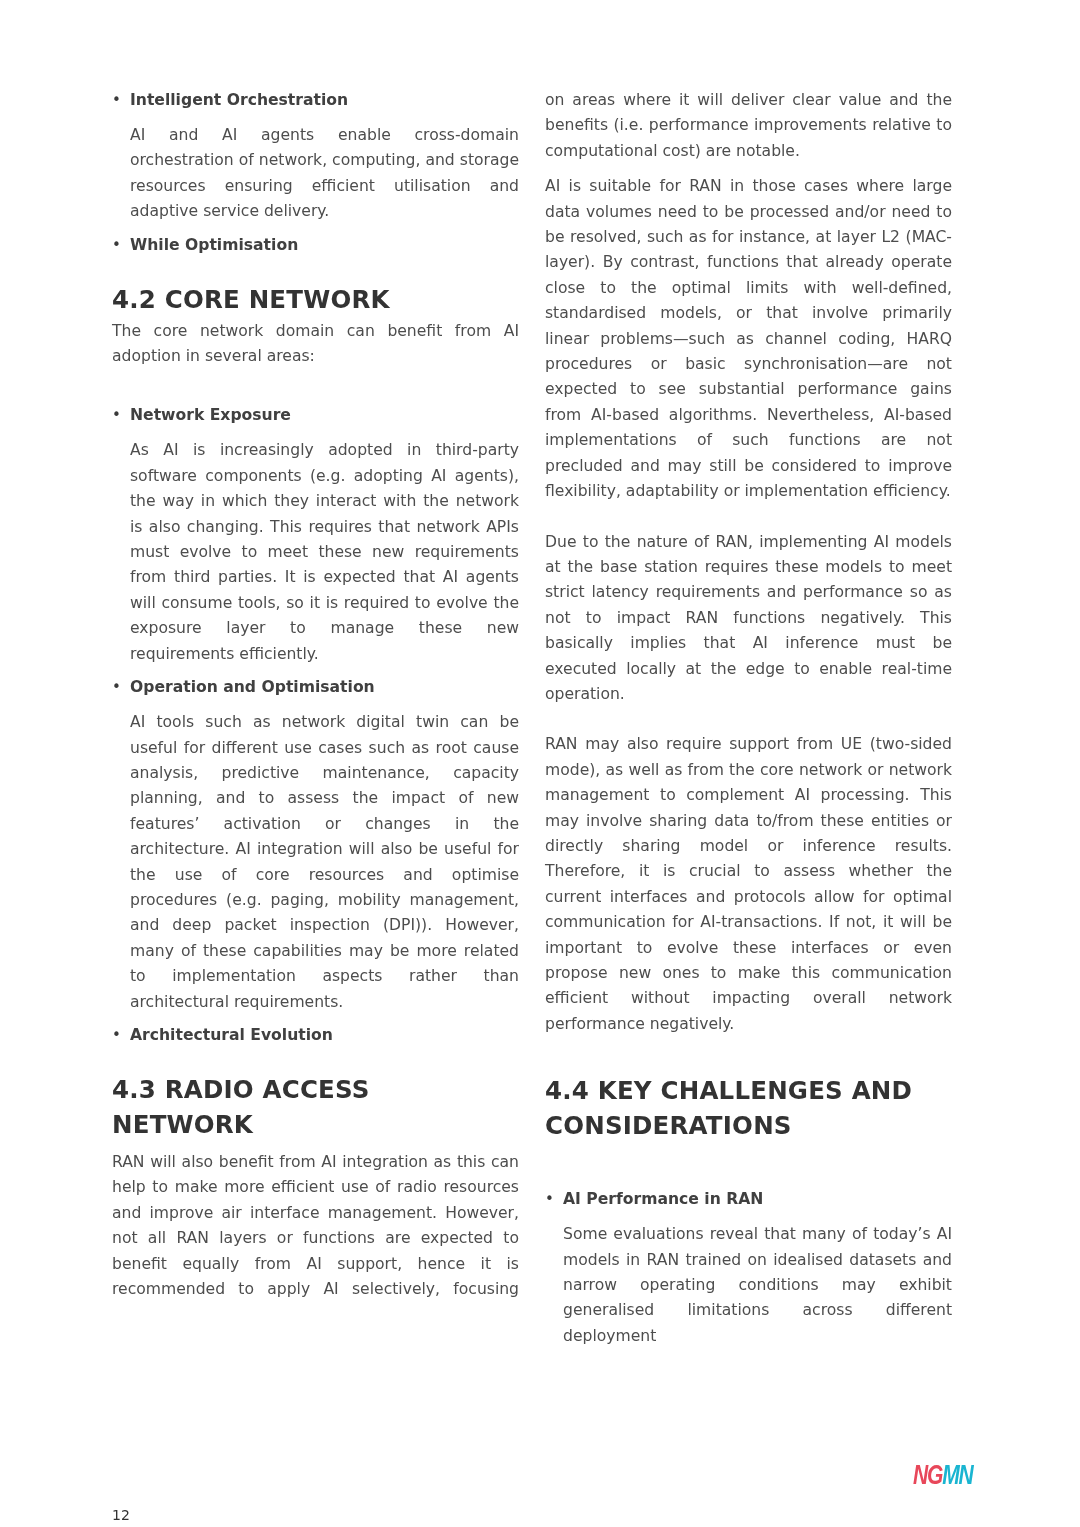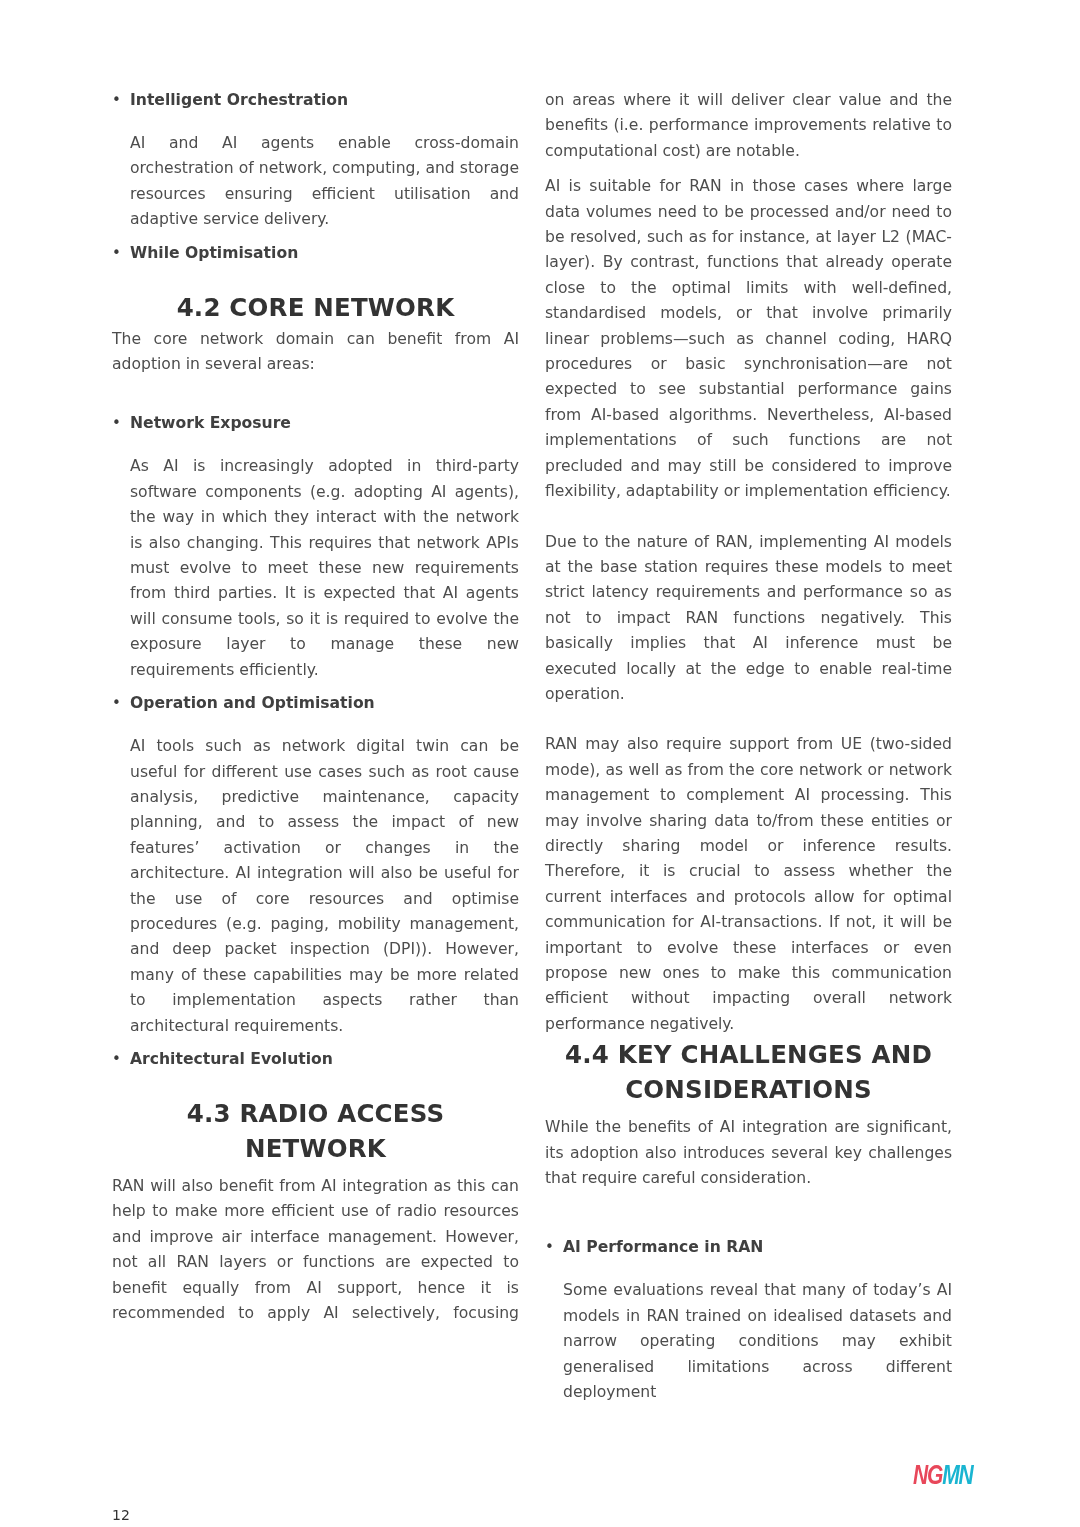--- a/index.html
+++ b/index.html
@@ -5,22 +5,22 @@
   html, body { margin: 0; padding: 0; background: #ffffff; }
   body { width: 1080px; height: 1527px; position: relative; overflow: hidden;
          font-family: "DejaVu Sans", "Liberation Sans", sans-serif; color: #4a4a4a; }
   .col { position: absolute; top: 88px; width: 407px; }
   .col.left { left: 112px; }
   .col.right { left: 545px; }
   p { margin: 0; font-size: 15.6px; line-height: 25.4px; text-align: justify; color: #4d4d4d; }
   .bullet { position: relative; padding-left: 18px; margin: 0; }
   .bullet-title { font-weight: bold; font-size: 15.6px; line-height: 25px; color: #404040; }
   .bullet-dot { position: absolute; left: 0; top: 0; font-size: 15px; line-height: 25px; color: #3a3a3a; }
-  .bullet-body { padding-left: 18px; margin-top: 18px; }
-  h2 { margin: 0; font-size: 24.5px; line-height: 35px; font-weight: bold; color: #333333; letter-spacing: 0.2px; text-align: center; }
+  .bullet-body { padding-left: 18px; margin-top: 10px; }
+  h2 { margin: 0; font-size: 24.5px; line-height: 35px; font-weight: bold; color: #333333; letter-spacing: 0.2px; }
   .page-number { position: absolute; left: 112px; top: 1459px; font-size: 14px; color: #333; margin-top: 48px; }
   .logo { position: absolute; left: 913px; top: 1460px; font-family: "Liberation Sans", sans-serif;
           font-weight: bold; font-style: italic; font-size: 27px; letter-spacing: -1.5px;
           transform: scaleX(0.78); transform-origin: left top; line-height: 30px; }
   .logo .ng { color: #e8475a; }
   .logo .mn { color: #1ab5d1; }
 </style>
 </head>
 <body>
 
@@ -60,22 +60,21 @@
   <h2 style="margin-top:24px;">4.3 RADIO ACCESS NETWORK</h2>
   <p style="margin-top:8px; text-align-last: justify;">RAN will also benefit from AI integration as this can help to make more efficient use of radio resources and improve air interface management. However, not all RAN layers or functions are expected to benefit equally from AI support, hence it is recommended to apply AI selectively, focusing</p>
 </div>
 
 <div class="col right">
   <p>on areas where it will deliver clear value and the benefits (i.e. performance improvements relative to computational cost) are notable.</p>
   <p style="margin-top:10px;">AI is suitable for RAN in those cases where large data volumes need to be processed and/or need to be resolved, such as for instance, at layer L2 (MAC-layer). By contrast, functions that already operate close to the optimal limits with well-defined, standardised models, or that involve primarily linear problems—such as channel coding, HARQ procedures or basic synchronisation—are not expected to see substantial performance gains from AI-based algorithms. Nevertheless, AI-based implementations of such functions are not precluded and may still be considered to improve flexibility, adaptability or implementation efficiency.</p>
   <p style="margin-top:25px;">Due to the nature of RAN, implementing AI models at the base station requires these models to meet strict latency requirements and performance so as not to impact RAN functions negatively. This basically implies that AI inference must be executed locally at the edge to enable real-time operation.</p>
   <p style="margin-top:25px;">RAN may also require support from UE (two-sided mode), as well as from the core network or network management to complement AI processing. This may involve sharing data to/from these entities or directly sharing model or inference results. Therefore, it is crucial to assess whether the current interfaces and protocols allow for optimal communication for AI-transactions. If not, it will be important to evolve these interfaces or even propose new ones to make this communication efficient without impacting overall network performance negatively.</p>
 
-  <h2 style="">4.4 KEY CHALLENGES AND CONSIDERATIONS</h2>
-  <p style="margin-top:8px;">While the benefits of AI integration are significant, its adoption also introduces several key challenges that require careful consideration.</p>
+  <h2 style="margin-top:36px;">4.4 KEY CHALLENGES AND CONSIDERATIONS</h2>
 
   <div class="bullet" style="margin-top:44px;">
     <span class="bullet-dot">•</span>
     <div class="bullet-title">AI Performance in RAN</div>
   </div>
   <p class="bullet-body" style="text-align-last: justify;">Some evaluations reveal that many of today’s AI models in RAN trained on idealised datasets and narrow operating conditions may exhibit generalised limitations across different deployment</p>
 </div>
 
 <div class="page-number">12</div>
 <div class="logo">

